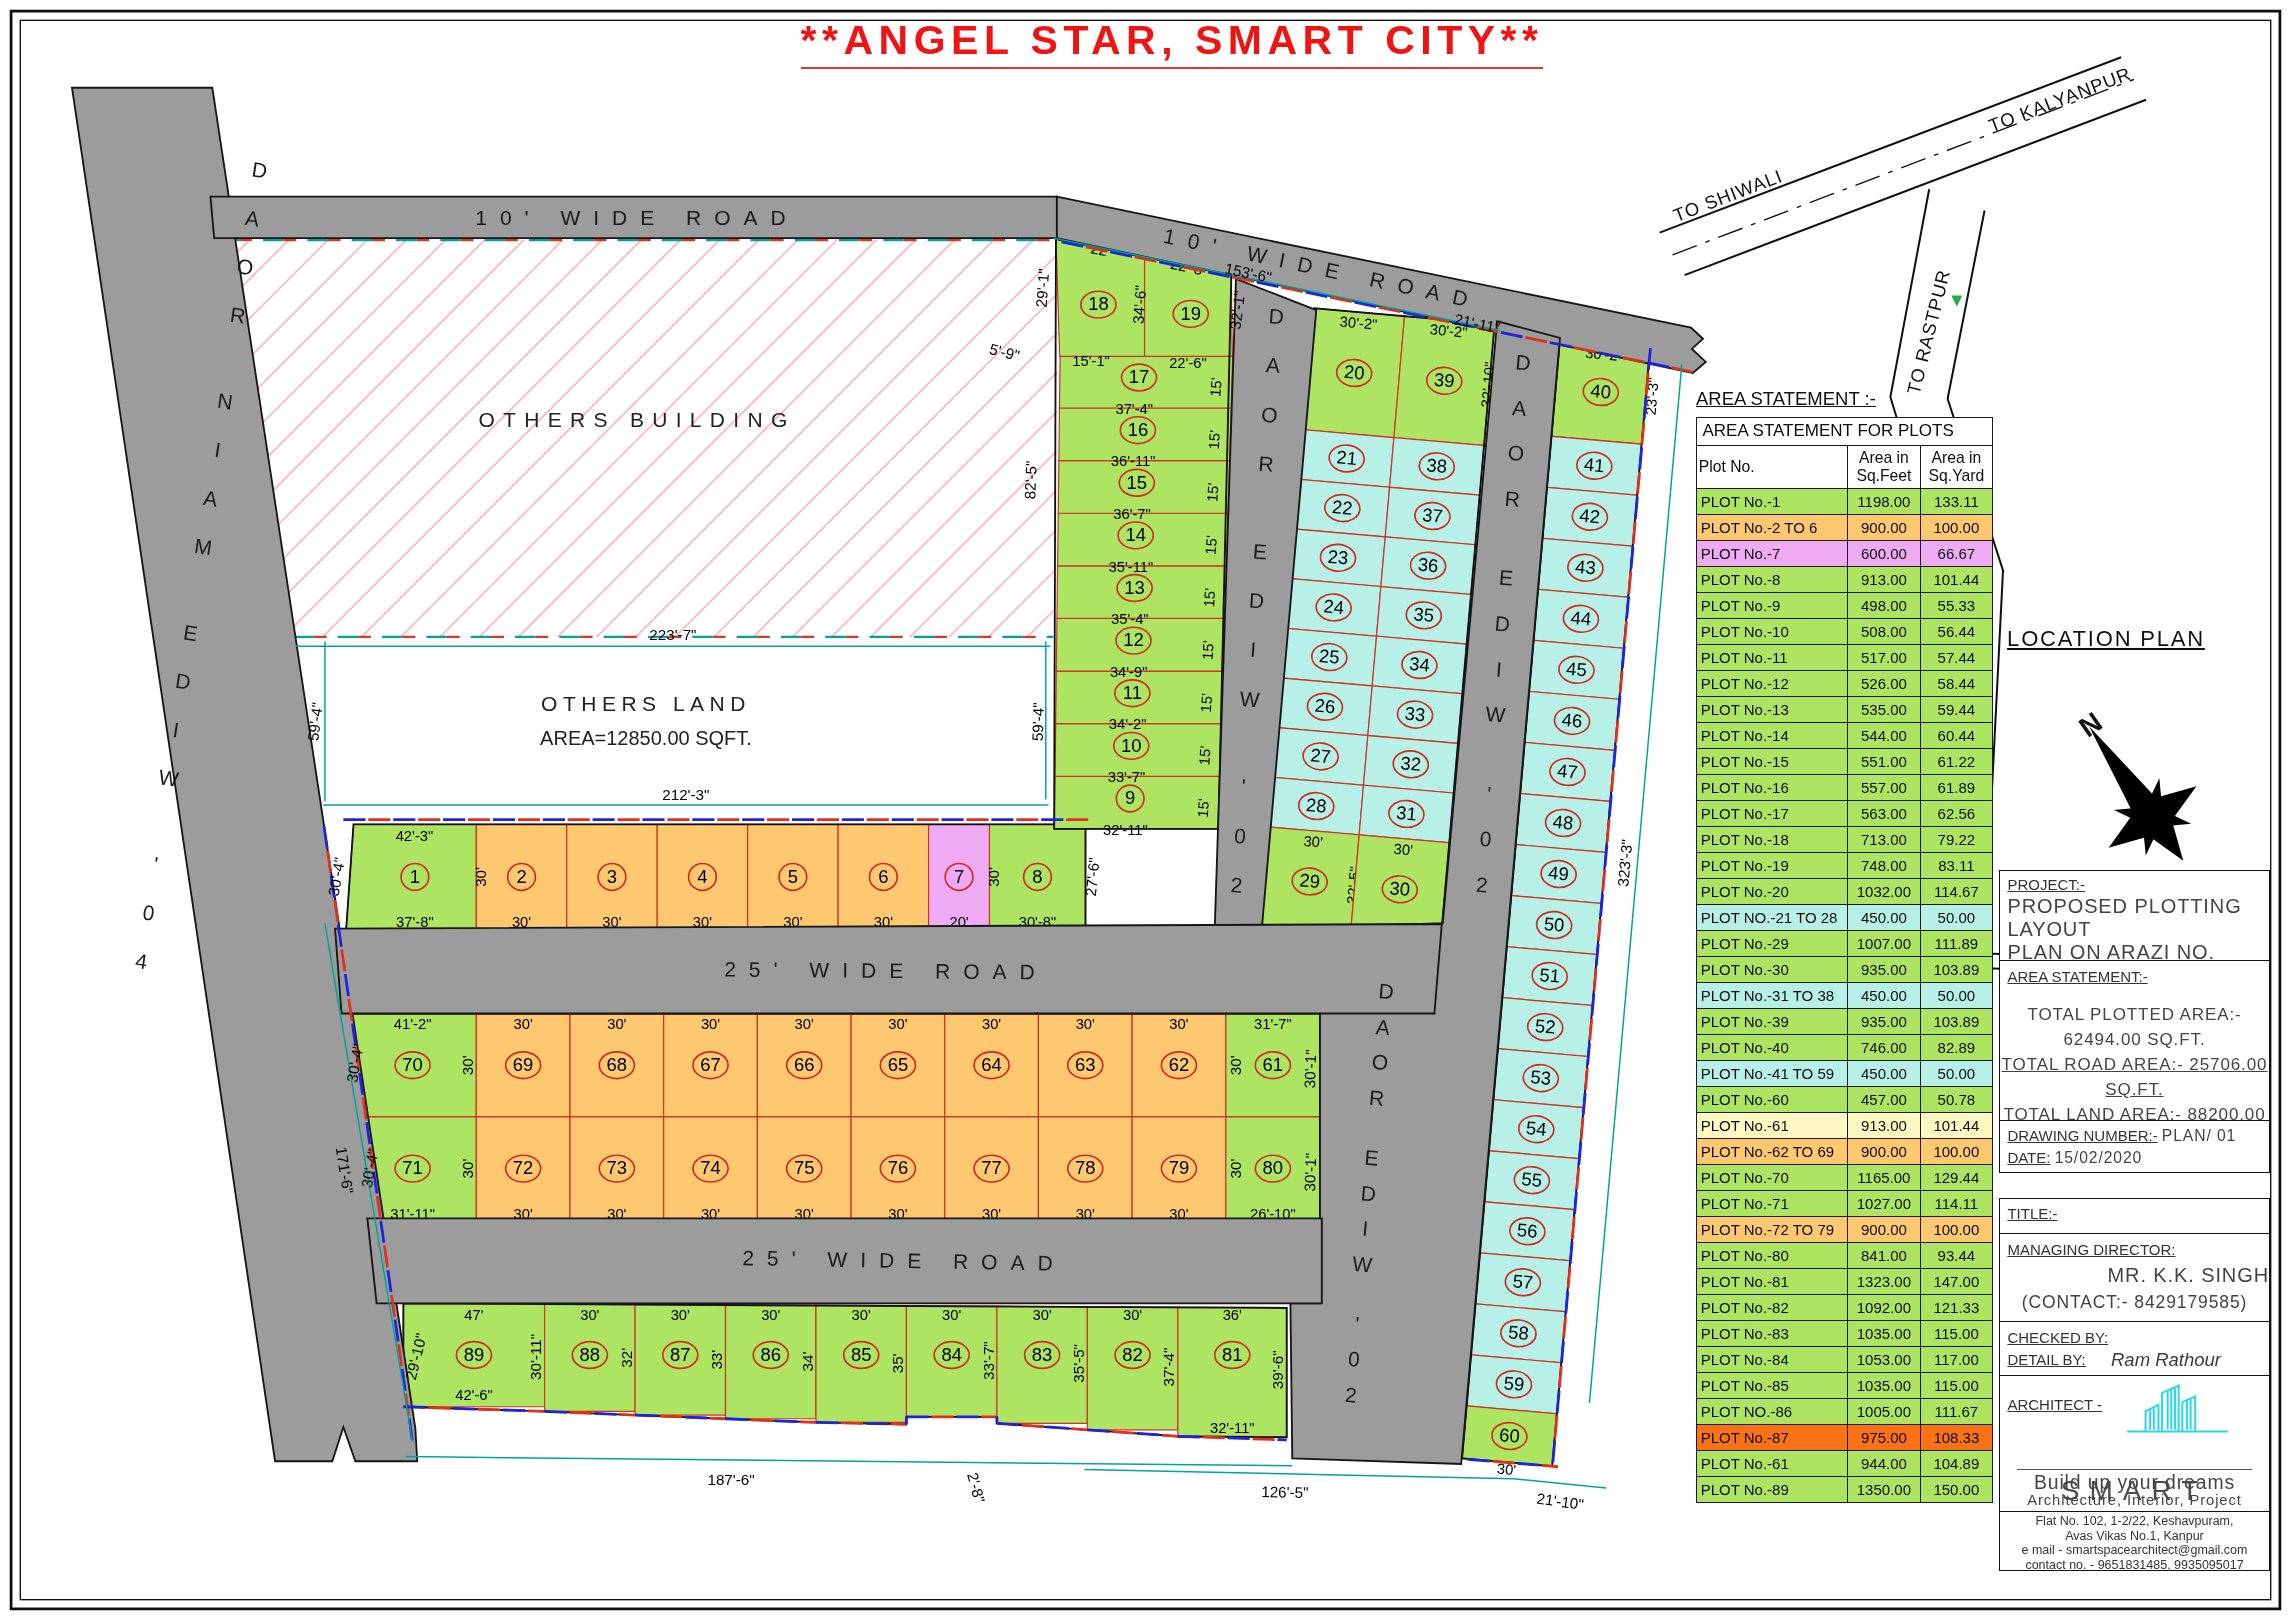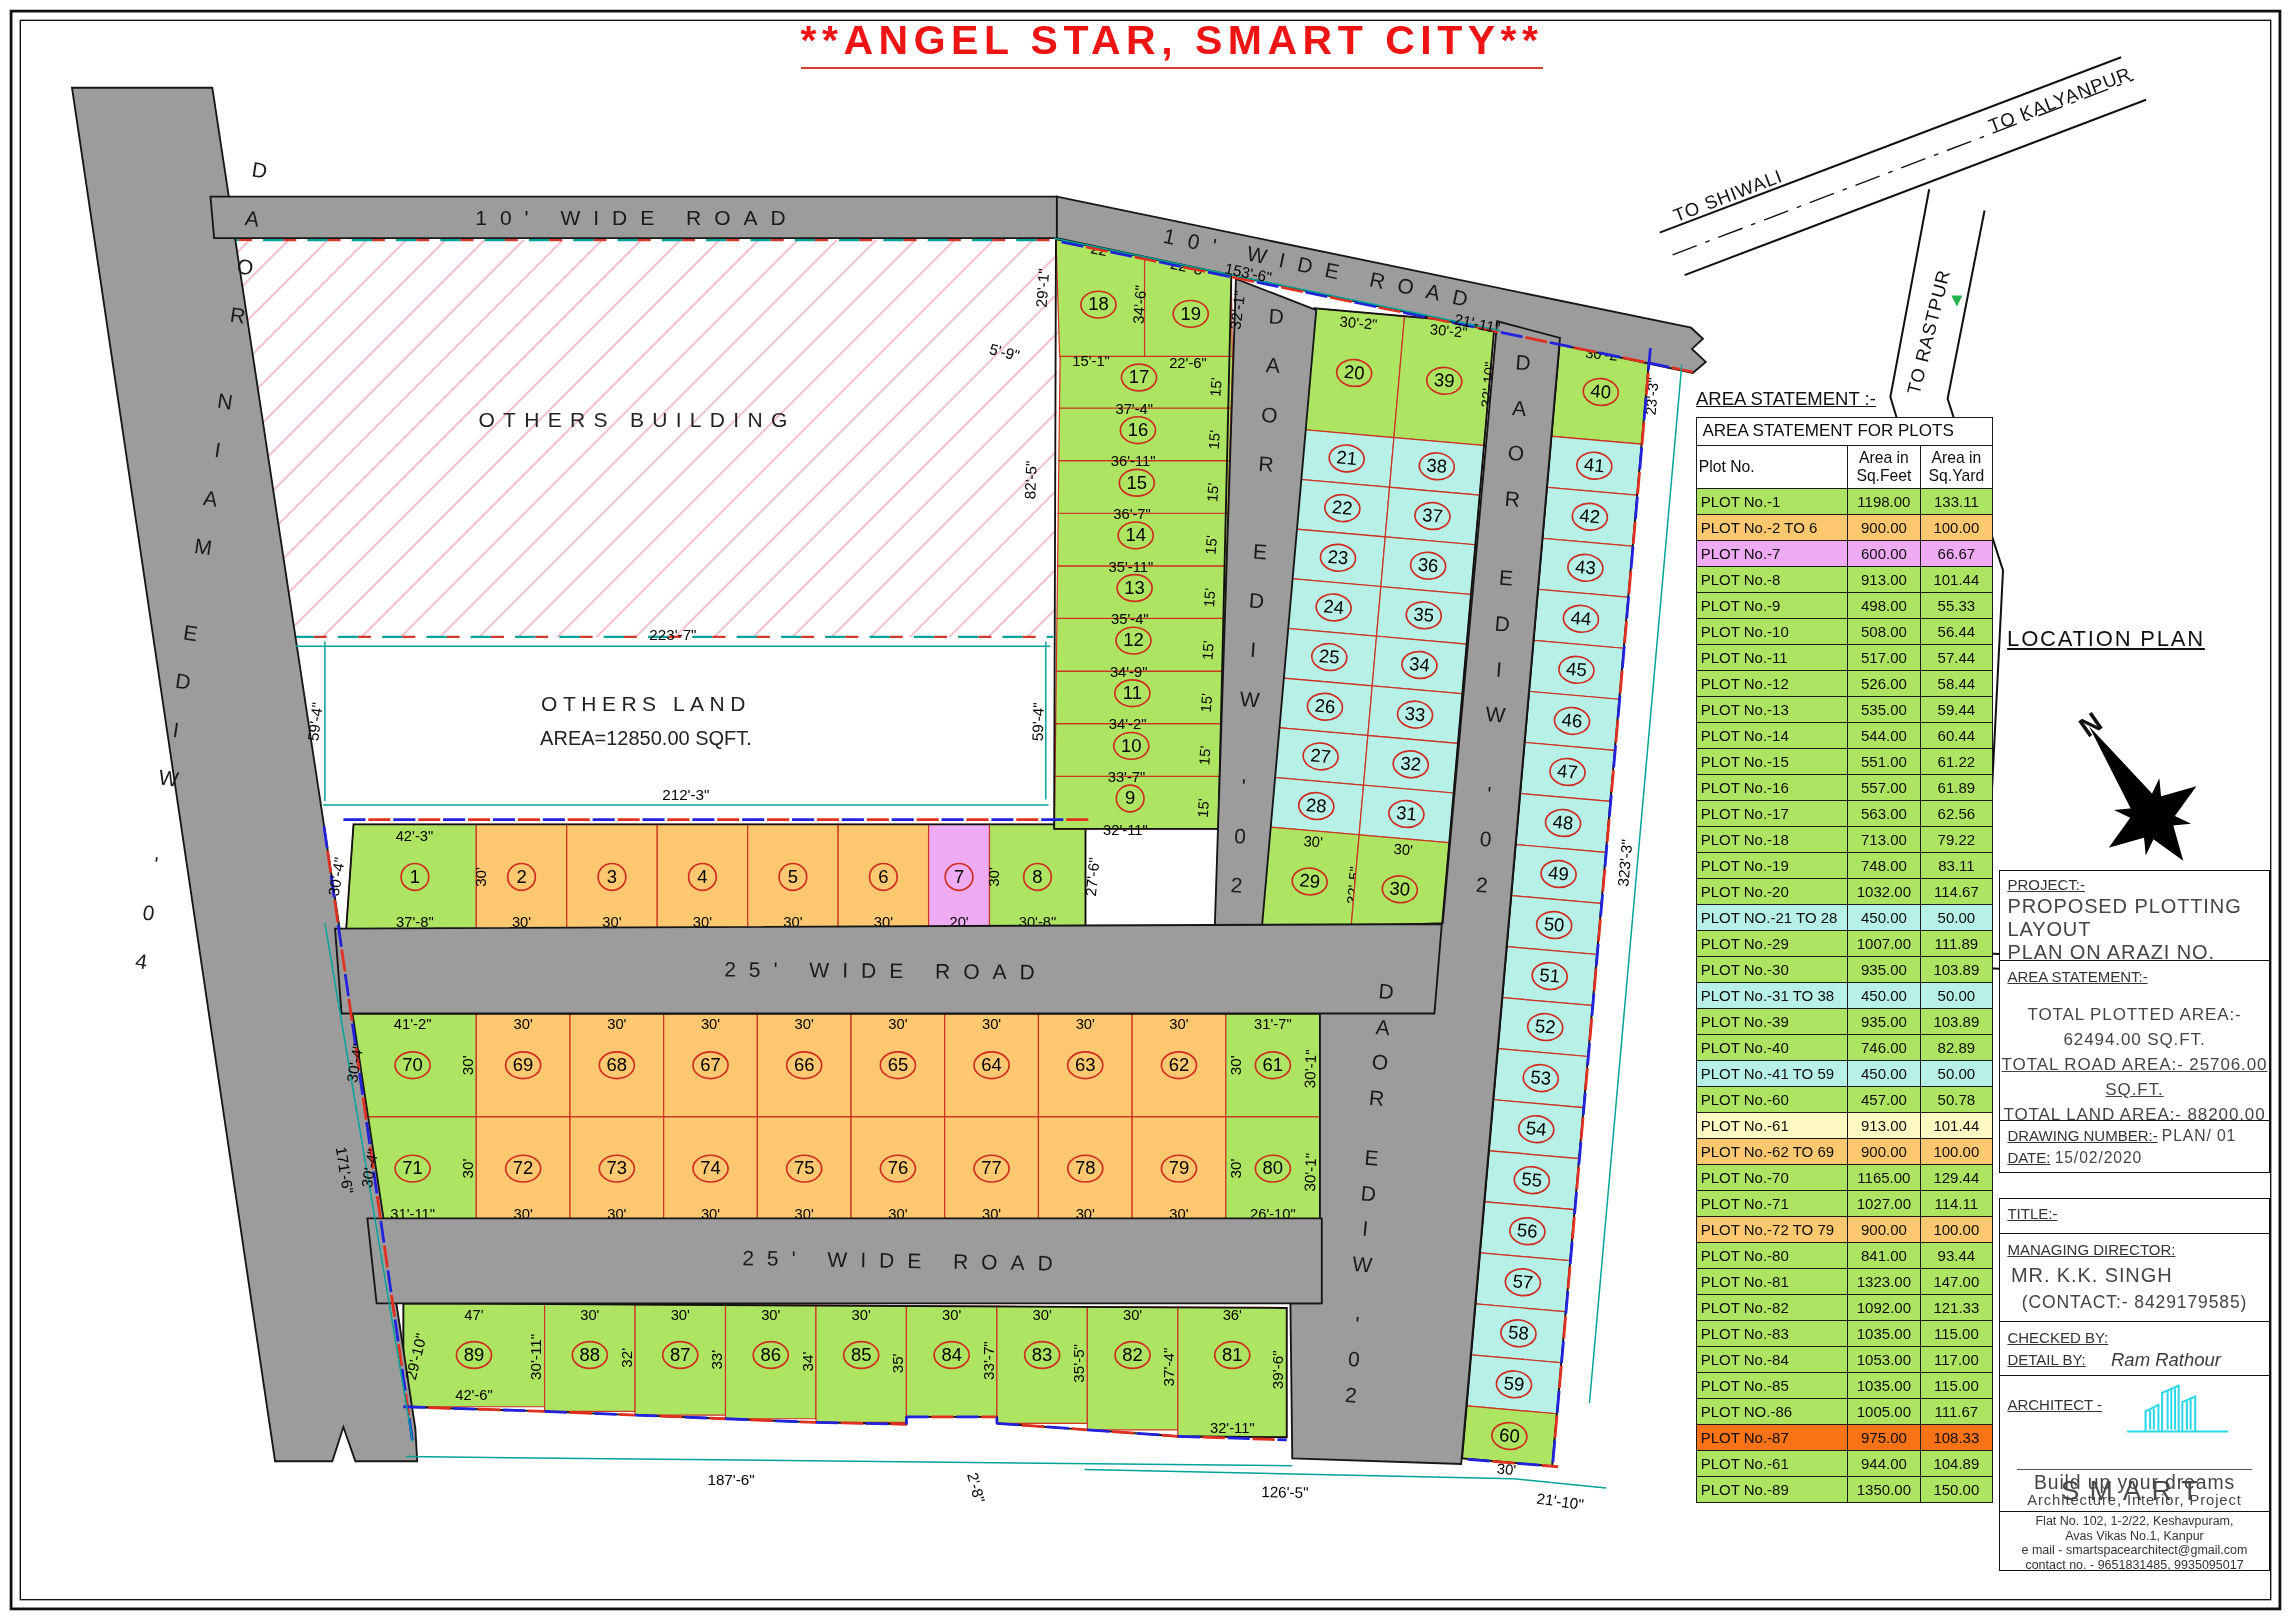--- a/index.html
+++ b/index.html
@@ -900,21 +900,21 @@
       <span class="small-label">DATE:</span>
       <span class="archfont" style="font-size:15.7px;">15/02/2020</span>
     </div>
   </div>
   <div class="pbox" style="top:1170px;height:63px;margin-top:28px;">
     <div class="small-label" style="position:absolute;left:7.4px;top:5.5px;">TITLE:-</div>
     <div class="archfont" style="position:absolute;left:0;top:29.5px;width:100%;text-align:center;font-size:21px;">PLOTTING LAYOUT PLAN</div>
   </div>
   <div class="pbox" style="top:1233px;height:88px;">
     <div class="small-label" style="position:absolute;left:7.4px;top:6.5px;">MANAGING DIRECTOR:</div>
-    <div class="archfont" style="position:absolute;left:11px;top:30px;width:100%;text-align:left;font-size:20px;">MR. K.K. SINGH</div>
+    <div class="archfont" style="position:absolute;left:0;top:30px;width:100%;text-align:right;font-size:20px;">MR. K.K. SINGH</div>
     <div class="archfont" style="position:absolute;left:0;top:58px;width:100%;text-align:center;font-size:17.5px;">(CONTACT:- 8429179585)</div>
   </div>
   <div class="pbox" style="top:1321px;height:54px;">
     <div class="small-label" style="position:absolute;left:7.4px;top:6.5px;">CHECKED BY:</div>
     <div class="small-label" style="position:absolute;left:7.4px;top:29px;">DETAIL BY:</div>
     <div style="position:absolute;left:111px;top:27px;font-size:18.5px;font-style:italic;color:#3c3c3c;">Ram Rathour</div>
   </div>
   <div class="pbox" style="top:1375px;height:136px;">
     <div class="small-label" style="position:absolute;left:7.4px;top:20px;">ARCHITECT -</div>
     <svg width="111" height="57" style="position:absolute;left:125px;top:3.7px;" viewBox="0 0 120 62">

